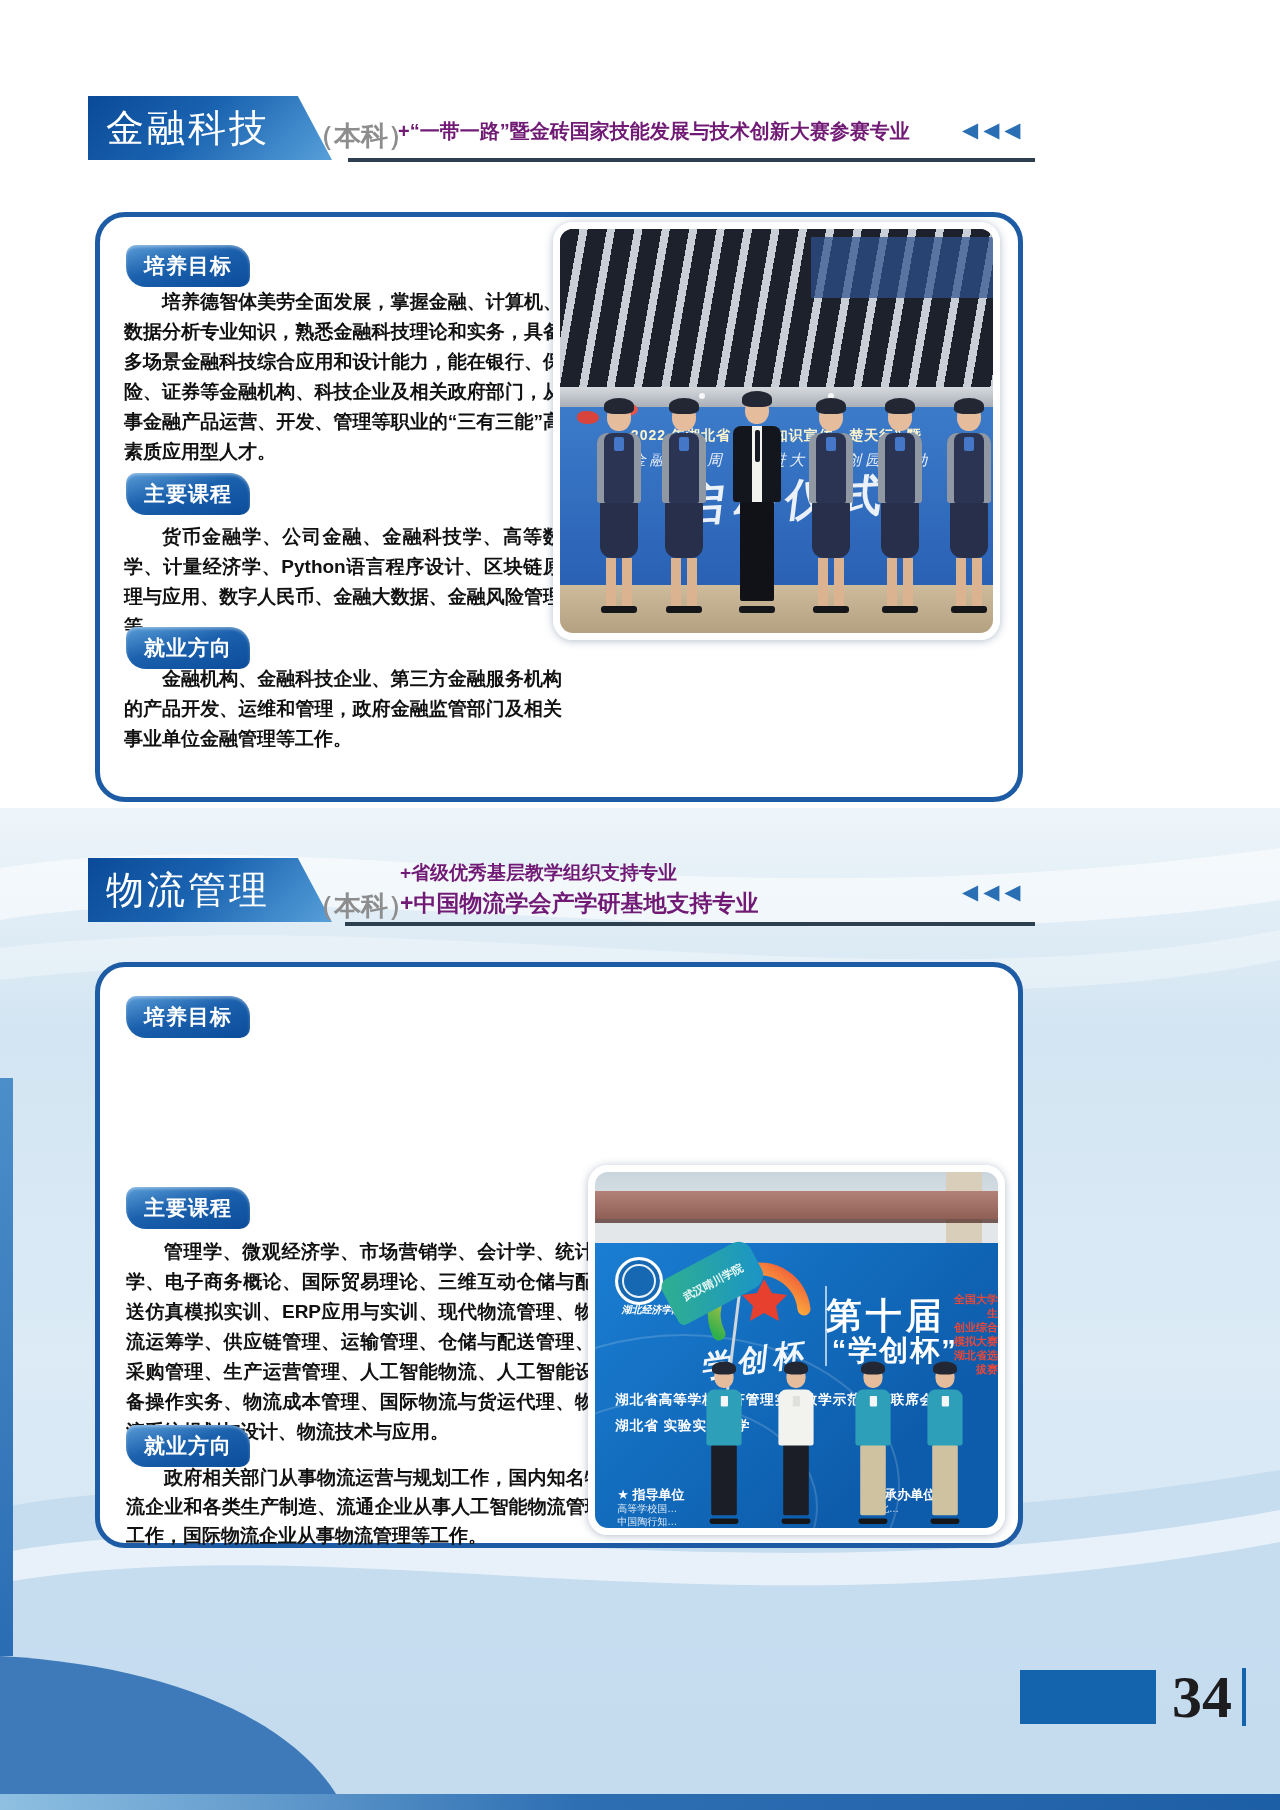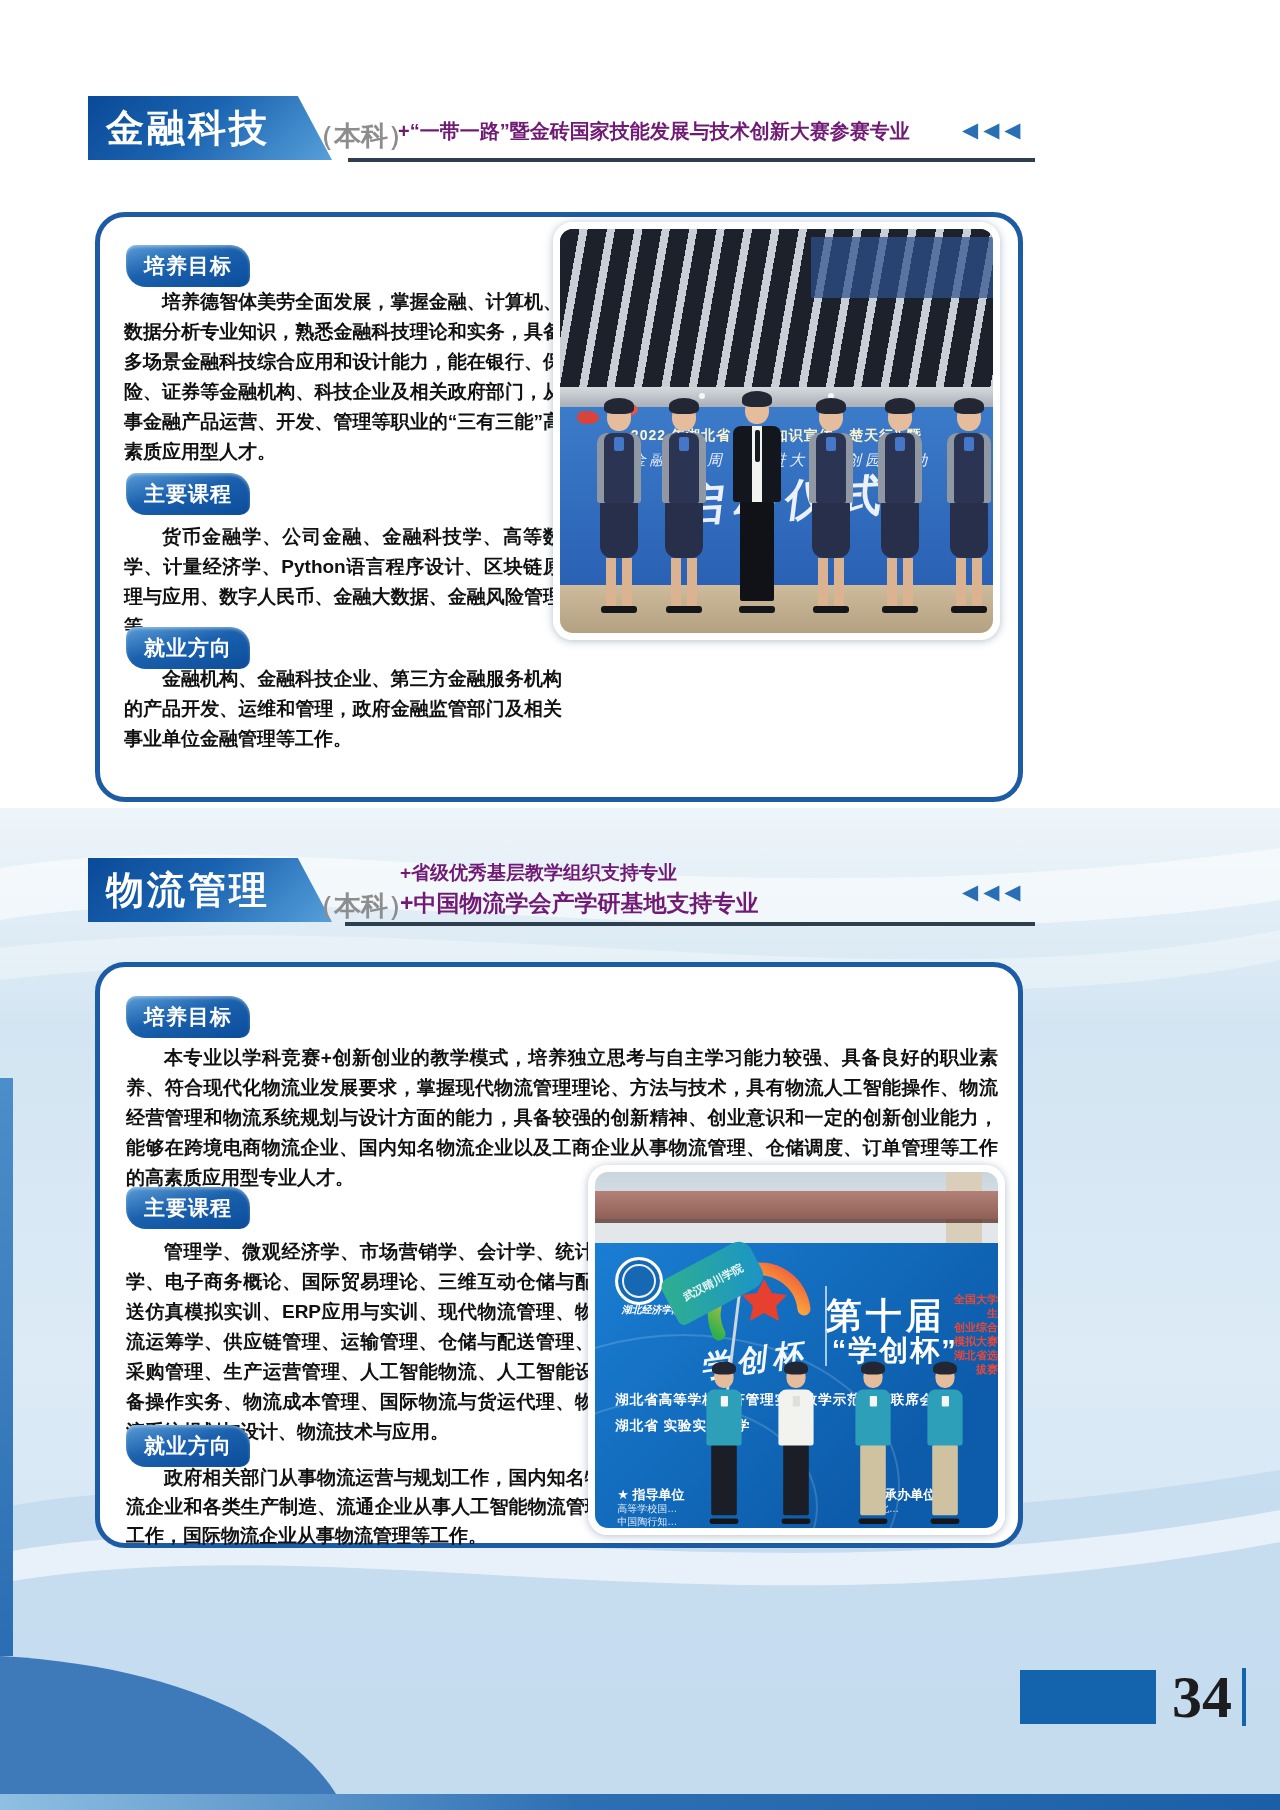--- a/index.html
+++ b/index.html
@@ -13,21 +13,21 @@
     background:linear-gradient(180deg,#eef5fa 0%,#d3e5f2 22%,#dcebf6 55%,#cfe2f1 100%);z-index:0;}
   .bg-lower svg{position:absolute;left:0;top:0;}
   .left-stripe{position:absolute;left:0;top:1078px;width:13px;height:578px;
     background:linear-gradient(180deg,#4c8ec9,#2a6db3);z-index:1;}
   
   .sec-header{position:absolute;left:0;width:1280px;height:72px;z-index:2;}
   .banner{position:absolute;left:88px;top:0;width:244px;height:64px;
     background:linear-gradient(135deg,#0a4a98 0%,#1a63b0 45%,#57a0da 100%);
     clip-path:polygon(0 0,86% 0,100% 100%,0 100%);
     display:flex;align-items:center;padding-left:18px;box-sizing:border-box;}
-  .banner-title{color:#fff;font-size:38px;font-weight:bold;letter-spacing:3px;white-space:nowrap;}
+  .banner-title{color:#fff;font-size:38px;font-weight:normal;letter-spacing:3px;white-space:nowrap;}
   .degree{position:absolute;color:#8d8d8d;font-weight:bold;font-size:27px;white-space:nowrap;}
   .badge{position:absolute;color:#701a75;font-weight:bold;font-size:20px;white-space:nowrap;}
   .arrows{position:absolute;left:962px;color:#2a6fb4;font-size:21px;letter-spacing:5px;white-space:nowrap;}
   .rule{position:absolute;height:4px;background:#2e3f50;}
   
   .card{position:absolute;left:95px;width:928px;background:#fff;border:5px solid #1d5ba4;border-radius:30px;box-sizing:border-box;z-index:2;}
   .pill{position:absolute;left:26px;width:124px;height:42px;
     background:linear-gradient(165deg,#5a9dd8 0%,#1b61ad 45%,#0b4c9a 100%);
     border-radius:10px 20px 10px 20px;color:#fff;font-size:21px;font-weight:bold;
     display:flex;align-items:center;justify-content:center;letter-spacing:1px;
@@ -240,21 +240,20 @@
   <div class="badge" style="left:400px;top:2px;font-size:19px;">+省级优秀基层教学组织支持专业</div>
   <div class="badge" style="left:400px;top:30px;font-size:23px;">+中国物流学会产学研基地支持专业</div>
   <div class="arrows" style="top:22px;">◀◀◀</div>
   <div class="rule" style="left:345px;top:64px;width:690px;"></div>
 </div>
 
 <div class="card" style="top:962px;height:586px;">
   <div class="pill" style="top:29px;">
     <span>培养目标</span>
   </div>
-  <p class="para" style="top:76px;left:26px;width:872px;">本专业以学科竞赛+创新创业的教学模式，培养独立思考与自主学习能力较强、具备良好的职业素养、符合现代化物流业发展要求，掌握现代物流管理理论、方法与技术，具有物流人工智能操作、物流经营管理和物流系统规划与设计方面的能力，具备较强的创新精神、创业意识和一定的创新创业能力，能够在跨境电商物流企业、国内知名物流企业以及工商企业从事物流管理、仓储调度、订单管理等工作的高素质应用型专业人才。</p>
   <div class="pill" style="top:220px;">
     <span>主要课程</span>
   </div>
   <p class="para" style="top:270px;left:26px;width:468px;">管理学、微观经济学、市场营销学、会计学、统计学、电子商务概论、国际贸易理论、三维互动仓储与配送仿真模拟实训、ERP应用与实训、现代物流管理、物流运筹学、供应链管理、运输管理、仓储与配送管理、采购管理、生产运营管理、人工智能物流、人工智能设备操作实务、物流成本管理、国际物流与货运代理、物流系统规划与设计、物流技术与应用。</p>
   <div class="pill" style="top:458px;">
     <span>就业方向</span>
   </div>
   <p class="para" style="top:496px;left:26px;width:478px;line-height:29px;">政府相关部门从事物流运营与规划工作，国内知名物流企业和各类生产制造、流通企业从事人工智能物流管理工作，国际物流企业从事物流管理等工作。</p>
 </div>
 

